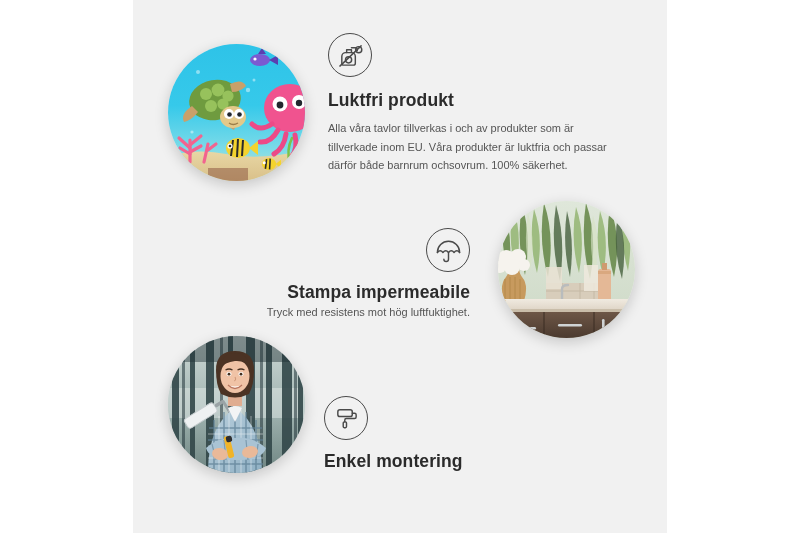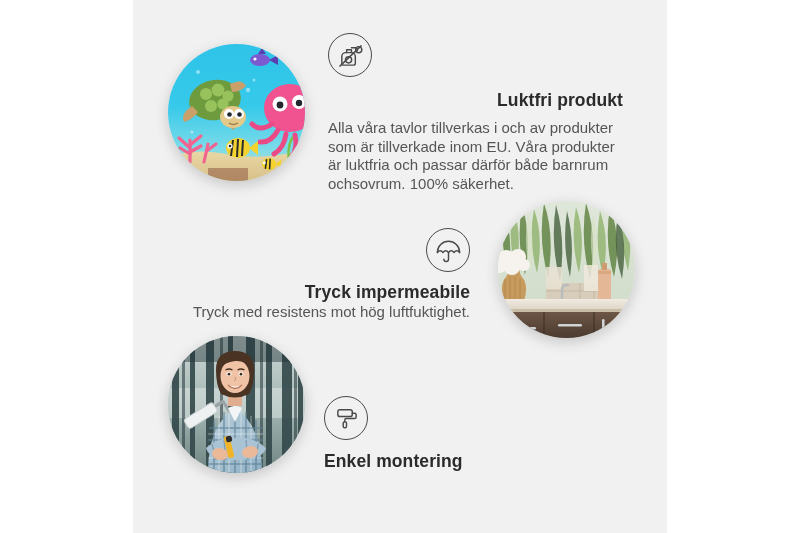--- a/index.html
+++ b/index.html
@@ -35,38 +35,38 @@
   .icon-circle svg{display:block;}
 
   .feat-title{
     font-size:17.5px;
     font-weight:bold;
     color:#2b2b2b;
     letter-spacing:0.1px;
     white-space:nowrap;
   }
   .feat-desc{
-    font-size:15px;
+    font-size:11px;
     line-height:18.5px;
     color:#555555;
   }
 
   
   .photo{
     position:absolute;
     border-radius:50%;
     overflow:hidden;
     box-shadow:0 4px 14px rgba(0,0,0,0.18);
   }
   .photo > svg{display:block;width:100%;height:100%;}
 
   
   #sec1-photo{ left:168px; top:44px; width:137px; height:137px; }
   #sec1-text { left:328px; top:33px; width:295px; }
-  #sec1-text .feat-title{ margin-top:13px;text-align:right; }
+  #sec1-text .feat-title{ margin-top:13px; }
   #sec1-text .feat-desc { margin-top:8px; }
 
   
   #sec2-photo{ left:498px; top:201px; width:137px; height:137px; }
   #sec2-text { left:188px; top:228px; width:282px; text-align:right; }
   #sec2-text .icon-wrap{display:flex;justify-content:flex-end;}
   #sec2-text .feat-title{ margin-top:10px; }
   #sec2-text .feat-desc { }
 
   
@@ -312,21 +312,21 @@
   <div class="block" id="sec2-text">
     <div class="icon-wrap">
       <div class="icon-circle">
         <svg width="27" height="27" viewBox="0 0 28 28" fill="none" stroke="#4a4a4a" stroke-width="1.5" stroke-linecap="round" stroke-linejoin="round">
           <path d="M2.5 16 A11.5 11.5 0 0 1 25.5 16"></path>
           <path d="M2.5 16 q2.9 -3.6 5.75 0 q2.9 -3.6 5.75 0 q2.9 -3.6 5.75 0 q2.9 -3.6 5.75 0"></path>
           <path d="M14 16 V23 a2.4 2.4 0 0 1-4.8 0"></path>
         </svg>
       </div>
     </div>
-    <div class="feat-title">Tryck impermeabile</div>
+    <div class="feat-title">Stampa impermeabile</div>
     <div class="feat-desc">Tryck med resistens mot hög luftfuktighet.</div>
   </div>
 
   <div class="photo" id="sec3-photo">
     <svg viewBox="0 0 137 137" preserveAspectRatio="xMidYMid slice" aria-hidden="true">
       <defs>
         <linearGradient id="forestG" x1="0" y1="0" x2="0" y2="1">
           <stop offset="0%" stop-color="#cfd9d6"></stop>
           <stop offset="55%" stop-color="#9fb3b0"></stop>
           <stop offset="100%" stop-color="#6f8582"></stop>

